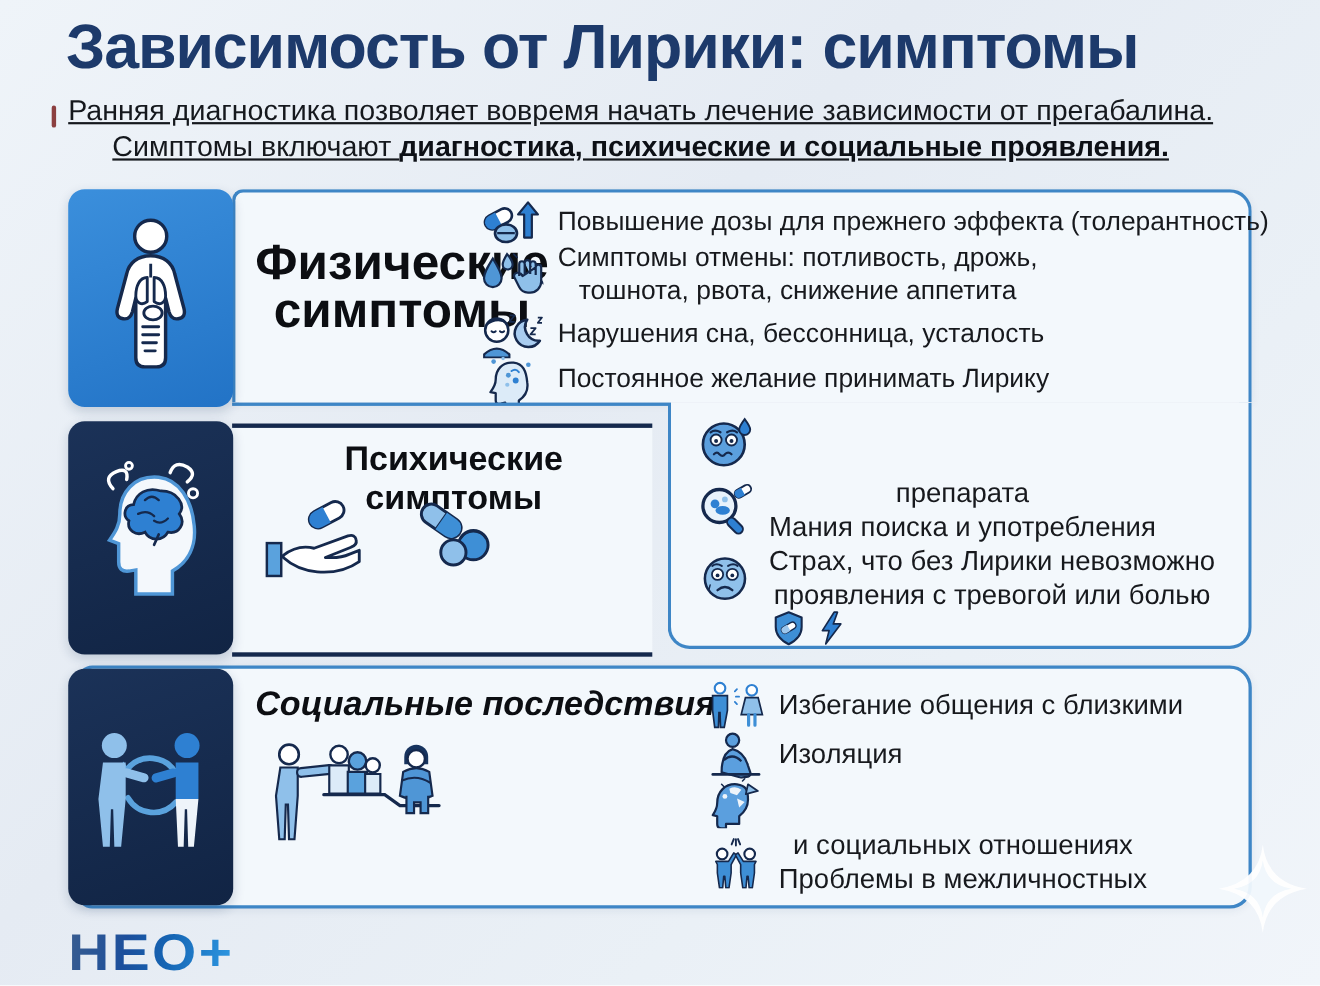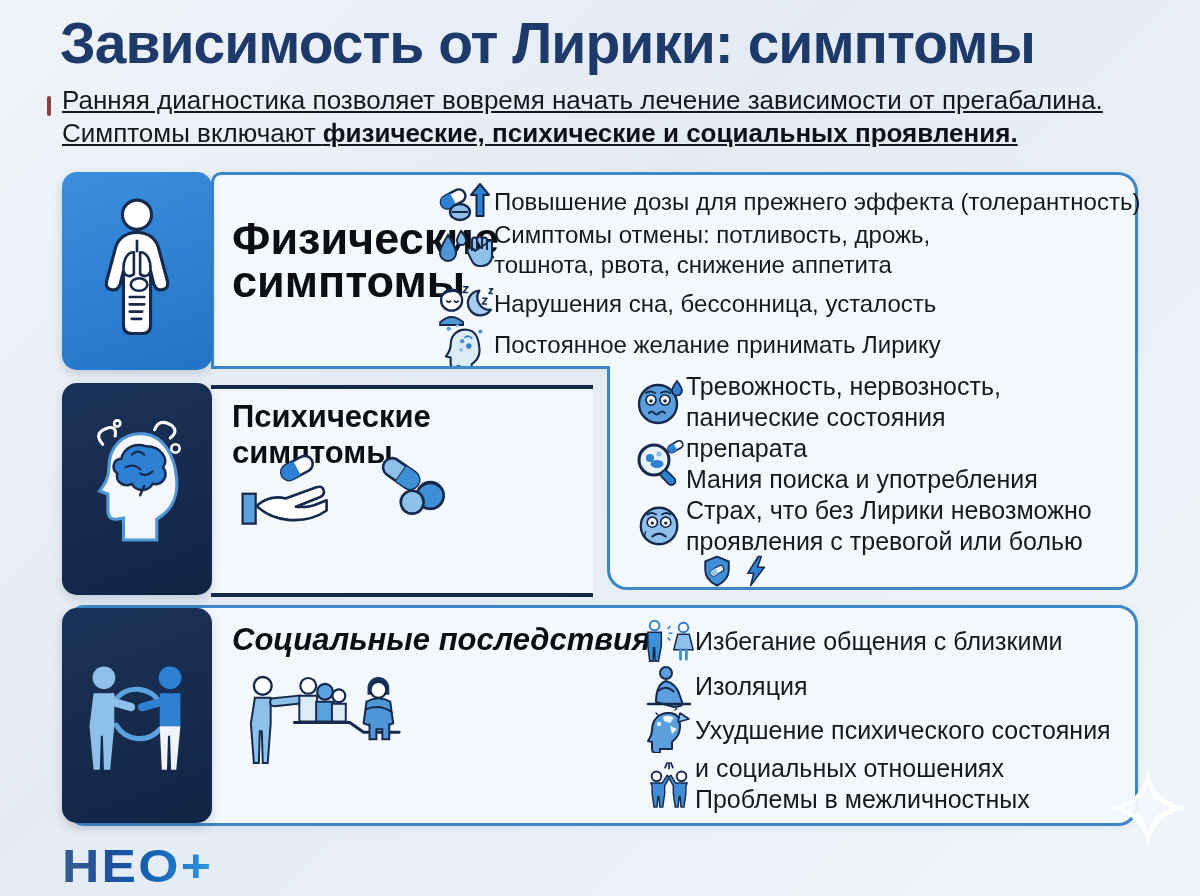--- a/index.html
+++ b/index.html
@@ -1,18 +1,18 @@
 <!DOCTYPE html>
 <html><head>
 <meta charset="utf-8">
 <style>
   html,body{margin:0;padding:0;}
   body{font-family:"Liberation Sans","DejaVu Sans",sans-serif;}
   #page{position:relative;width:1200px;height:896px;overflow:hidden;
-    background:linear-gradient(135deg,#eff4f9 0%,#e5ebf3 40%,#eaf0f6 70%,#f1f5fa 100%);}
+    background:linear-gradient(135deg,#eff4f9 0%,#e5ebf3 40%,#eaf0f6 70%,#f1f5fa 100%);text-align:center;}
   
   .title{position:absolute;left:60px;top:10px;font-size:57px;font-weight:800;letter-spacing:-1px;
     color:#1d3a6b;white-space:nowrap;}
   .subtitle{position:absolute;left:62px;top:84px;font-size:26px;line-height:33px;color:#15181d;white-space:nowrap;text-decoration:underline;}
   .subtitle b{font-weight:700;color:#0d1016;}
   .caret{position:absolute;left:47px;top:96px;width:4px;height:20px;background:#7a2020;border-radius:2px;opacity:.85;}
   
   .tile{position:absolute;border-radius:15px;display:flex;align-items:center;justify-content:center;
     box-shadow:0 4px 10px rgba(20,50,90,.18);z-index:3;}
   .tile1{left:62px;top:172px;width:150px;height:198px;background:linear-gradient(160deg,#3b8fdc,#2273c6);}
@@ -29,21 +29,21 @@
     border-top:4px solid #15294d;border-bottom:4px solid #15294d;box-sizing:content-box;z-index:1;}
   .panel3{position:absolute;left:70px;top:605px;width:1068px;height:221px;background:#f3f8fc;
     border:3px solid #3e86c6;border-radius:14px 20px 20px 14px;box-sizing:border-box;
     box-shadow:0 2px 8px rgba(30,60,100,.07);z-index:1;}
   
   .sec-title{position:absolute;font-weight:800;color:#0c0e12;}
   .st1{left:18px;top:42px;font-size:45px;line-height:43px;}
   .st2{left:21px;top:10px;font-size:31px;}
   .st3{left:159px;top:14px;font-size:31px;font-style:italic;}
   
-  .row{position:absolute;display:flex;align-items:center;}
+  .row{position:absolute;display:flex;align-items:center;gap:13px;}
   .ic{flex:none;width:58px;display:flex;align-items:center;justify-content:center;}
   .ic2{flex:none;width:52px;display:flex;align-items:center;justify-content:center;}
   .tx{color:#17191d;}
   .tx1{font-size:24px;line-height:30px;}
   .tx2{font-size:25px;line-height:31px;}
   .ln{display:block;white-space:nowrap;}
   .extras{position:absolute;display:flex;gap:12px;align-items:center;}
   .decor-icon{position:absolute;}
   
   .logo{position:absolute;left:62px;top:838px;font-size:47px;font-weight:800;letter-spacing:2px;
@@ -54,21 +54,21 @@
 </style>
 </head>
 <body>
 
 <div id="page">
 
   <div class="title">Зависимость от Лирики: симптомы</div>
   <div class="caret"></div>
   <div class="subtitle">
     <span>Ранняя диагностика позволяет вовремя начать лечение зависимости от прегабалина.</span><br>
-    <span>Симптомы включают </span><b>физические, психические и социальных проявления.</b>
+    <span>Симптомы включают </span><b>диагностика, психические и социальные проявления.</b>
   </div>
 
   <div class="tile tile1">
     <svg width="100" height="146" viewBox="0 0 96 140">
       <circle cx="48" cy="16" r="14" fill="#fff" stroke="#15294d" stroke-width="3"></circle>
       <path d="M48 33 C37 33 29 39 27 49 L19 79 Q17 87 24 88 Q30 89 32 82 L35 70 L35 122 Q35 130 43 130 L53 130 Q61 130 61 122 L61 70 L64 82 Q66 89 72 88 Q79 87 77 79 L69 49 C67 39 59 33 48 33 Z" fill="#fff" stroke="#15294d" stroke-width="3" stroke-linejoin="round"></path>
       <path d="M48 40 v12" stroke="#15294d" stroke-width="2.5"></path>
       <path d="M45 52 C38 52 35 60 35 68 C35 74 40 77 45 73 Z" fill="#fff" stroke="#15294d" stroke-width="2.5" stroke-linejoin="round"></path>
       <path d="M51 52 C58 52 61 60 61 68 C61 74 56 77 51 73 Z" fill="#fff" stroke="#15294d" stroke-width="2.5" stroke-linejoin="round"></path>
       <ellipse cx="50" cy="83" rx="8" ry="6" fill="#fff" stroke="#15294d" stroke-width="2.5"></ellipse>
@@ -157,24 +157,20 @@
         <svg width="50" height="50" viewBox="0 0 50 50">
           <circle cx="23" cy="27" r="19" fill="#5b9fde" stroke="#15294d" stroke-width="2.4"></circle>
           <circle cx="16" cy="23" r="5" fill="#fff" stroke="#15294d" stroke-width="1.7"></circle>
           <circle cx="30" cy="23" r="5" fill="#fff" stroke="#15294d" stroke-width="1.7"></circle>
           <circle cx="16" cy="24" r="1.8" fill="#15294d"></circle>
             <circle cx="30" cy="24" r="1.8" fill="#15294d"></circle>
           <path d="M11 16 q4 -3 9 0 M35 16 q-4 -3 -9 0" stroke="#15294d" stroke-width="2" fill="none" stroke-linecap="round"></path>
           <path d="M14 36 q3 -3 5 0 q3 3 5 0 q3 -3 6 0" stroke="#15294d" stroke-width="2" fill="none" stroke-linecap="round"></path>
           <path d="M42 4 c-3 4 -5 7 -5 9.5 a5 5 0 0 0 10 0 C47 11 45 8 42 4 Z" fill="#2e80d2" stroke="#15294d" stroke-width="1.7"></path>
         </svg>
-      </span>
-      <span class="tx tx2">
-        <span class="ln">Тревожность, нервозность,</span>
-        <span class="ln">панические состояния</span>
       </span>
     </div>
 
     <div class="row" style="left:24px;top:68px;height:60px;">
       <span class="ic2">
         <svg width="52" height="52" viewBox="0 0 52 52">
           <g transform="rotate(-30 41 8)">
             <rect x="33" y="5" width="16" height="7.5" rx="3.7" fill="#fff" stroke="#15294d" stroke-width="1.7"></rect>
             <path d="M33 8.7 a3.7 3.7 0 0 1 3.7 -3.7 h4.3 v7.5 h-4.3 a3.7 3.7 0 0 1 -3.7 -3.7 z" fill="#2e80d2"></path>
           </g>
@@ -319,23 +315,20 @@
       <span class="ic2">
         <svg width="50" height="46" viewBox="0 0 50 46">
           <path d="M26 6 C15 5 8 13 8 23 c0 5 -2 8 -4 11 l4 1 v7 q0 4 4 4 h4 v-4 h12 v-7 c5 -4 8 -9 8 -15 C36 11 34 7 26 6 Z" fill="#5b9fde" stroke="#15294d" stroke-width="2" stroke-linejoin="round"></path>
           <path d="M19 10 q6 -3 11 1 l-4 5 -6 -2 z" fill="#eef4fa"></path>
           <circle cx="15" cy="17" r="2.2" fill="#eef4fa"></circle>
           <path d="M26 19 l7 3 -5 5 z" fill="#eef4fa"></path>
           <path d="M36 6 l9 6 -11 3 z" fill="#8fc0ea" stroke="#15294d" stroke-width="1.6" stroke-linejoin="round"></path>
           <path d="M31 3 l2 -2 M14 8 l-2 -2" stroke="#15294d" stroke-width="1.4" stroke-linecap="round"></path>
         </svg>
       </span>
-      <span class="tx tx2">
-          <span class="ln">Ухудшение психического состояния</span>
-        </span>
     </div>
 
     <div class="row" style="left:570px;top:144px;height:64px;">
       <span class="ic2">
         <svg width="54" height="48" viewBox="0 0 54 48">
           <circle cx="14" cy="16" r="5" fill="#fff" stroke="#15294d" stroke-width="2"></circle>
           <path d="M8 23 h12 l5 -8 2.5 2 -5 9 v8 l-2 14 h-3 l-1 -11 h-1 l-1 11 h-3 l-2 -14 v-8 z" fill="#3e8fd6" stroke="#15294d" stroke-width="1.5" stroke-linejoin="round"></path>
           <circle cx="40" cy="16" r="5" fill="#fff" stroke="#15294d" stroke-width="2"></circle>
           <path d="M46 23 h-12 l-5 -8 -2.5 2 5 9 v8 l2 14 h3 l1 -11 h1 l1 11 h3 l2 -14 v-8 z" fill="#3e8fd6" stroke="#15294d" stroke-width="1.5" stroke-linejoin="round"></path>
           <path d="M23 7 l2 -5 M27 8 v-6 M31 7 l-2 -5" stroke="#15294d" stroke-width="1.8" stroke-linecap="round"></path>

